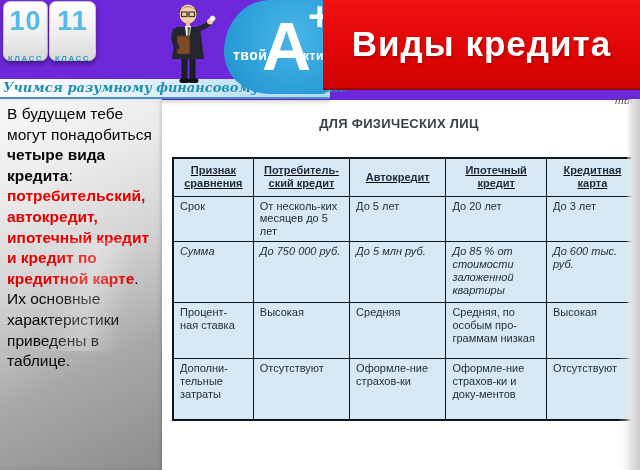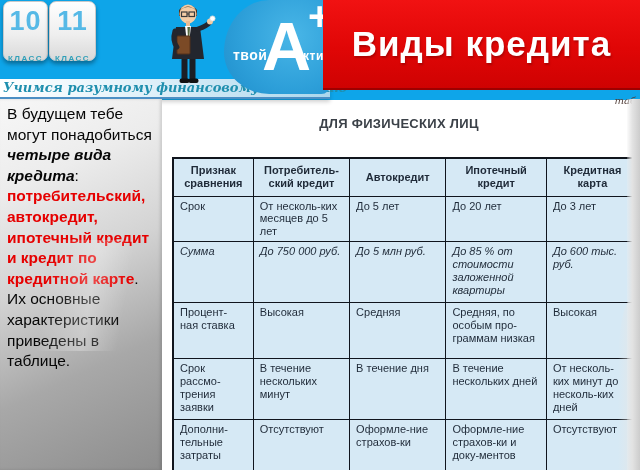--- a/index.html
+++ b/index.html
@@ -1,21 +1,21 @@
 <!DOCTYPE html>
 <html><head>
 <meta charset="utf-8">
 <style>
   html,body{margin:0;padding:0;}
   body{
     width:640px;height:470px;overflow:hidden;position:relative;
     background:#ffffff;font-family:"Liberation Sans",sans-serif;
   }
   
-  .header{position:absolute;left:0;top:0;width:640px;height:100px;background:#0ea5e9;}
+  .header{position:absolute;left:0;top:0;width:640px;height:100px;background:#6d28d9;}
   .badge{
     position:absolute;top:1px;width:43px;height:58px;text-align:center;
     background:linear-gradient(180deg,#ffffff 0%,#efefef 55%,#d9d9d9 100%);
     border:1px solid #c9c9c9;border-radius:7px;
     box-shadow:0 3px 4px rgba(0,0,0,.35), inset 0 1px 0 #fff;
   }
   .badge-10{left:3px;}
   .badge-11{left:49px;width:45px;}
   .badge .num{font-size:27px;font-weight:700;color:#56b9e6;line-height:1.05;margin-top:5px;letter-spacing:1px;}
   .badge .lbl{font-size:8px;font-weight:700;color:#2f9fb8;letter-spacing:1.5px;margin-top:19px;text-transform:uppercase;}
@@ -60,21 +60,21 @@
   }
   .sidebar::after{
     content:"";position:absolute;left:0;top:38%;width:100%;height:30%;
     background:linear-gradient(100deg,rgba(255,255,255,0) 30%,rgba(255,255,255,.28) 55%,rgba(255,255,255,0) 75%);
     pointer-events:none;
   }
   .sidebar-text{
     margin:0;padding:5px 4px 0 7px;font-size:15.5px;line-height:1.33;color:#060606;
   }
   .seg-normal{font-weight:400;}
-  .seg-bold{font-weight:700;font-style:italic;}
+  .seg-bold{font-weight:700;}
   .seg-red-bold{font-weight:700;color:#e60000;}
   
   .table-title{
     position:absolute;left:168px;top:116px;width:462px;z-index:1;
     text-align:center;font-weight:700;font-size:13px;letter-spacing:.3px;
     color:#3b4148;line-height:1.25;
   }
   .credit-table{
     position:absolute;left:172px;top:157px;z-index:1;
     border-collapse:collapse;table-layout:fixed;background:#d6e9f5;
@@ -82,21 +82,21 @@
   }
   .credit-table th,.credit-table td{
     border:1.5px solid #10151d;
     font-size:11px;line-height:1.18;color:#1f2a38;
     padding:3px 8px 3px 6px;vertical-align:top;text-align:left;
     overflow:hidden;
   }
   .credit-table th{
     text-align:center;vertical-align:middle;font-weight:700;padding:2px 3px;
   }
-  .credit-table thead tr{height:38px;}
+  .credit-table thead tr{height:38px;text-decoration:underline;}
   .credit-table tbody tr:nth-child(1){height:45px;}
   .credit-table tbody tr:nth-child(2){height:61px;font-style:italic;}
   .credit-table tbody tr:nth-child(3){height:56px;}
   .credit-table tbody tr:nth-child(4){height:61px;}
   .credit-table tbody tr:nth-child(5){height:62px;}
   
   .page-edge{
     position:absolute;left:627px;top:99px;width:13px;height:371px;z-index:6;
     background:linear-gradient(to right,rgba(240,240,240,.25) 0%,#e3e3e3 40%,#cccccc 100%);
   }
@@ -203,27 +203,20 @@
         <td>До 600 тыс. руб.</td>
       </tr>
       <tr>
         <td>Процент-ная ставка</td>
         <td>Высокая</td>
         <td>Средняя</td>
         <td>Средняя, по особым про-граммам низкая</td>
         <td>Высокая</td>
       </tr>
       <tr>
-        <td>Срок рассмо-трения заявки</td>
-        <td>В течение нескольких минут</td>
-        <td>В течение дня</td>
-        <td>В течение нескольких дней</td>
-        <td>От несколь-ких минут до несколь-ких дней</td>
-      </tr>
-      <tr>
         <td>Дополни-тельные затраты</td>
         <td>Отсутствуют</td>
         <td>Оформле-ние страхов-ки</td>
         <td>Оформле-ние страхов-ки и доку-ментов</td>
         <td>Отсутствуют</td>
       </tr>
     </tbody>
   </table>
 
 <div class="page-curl"></div>

